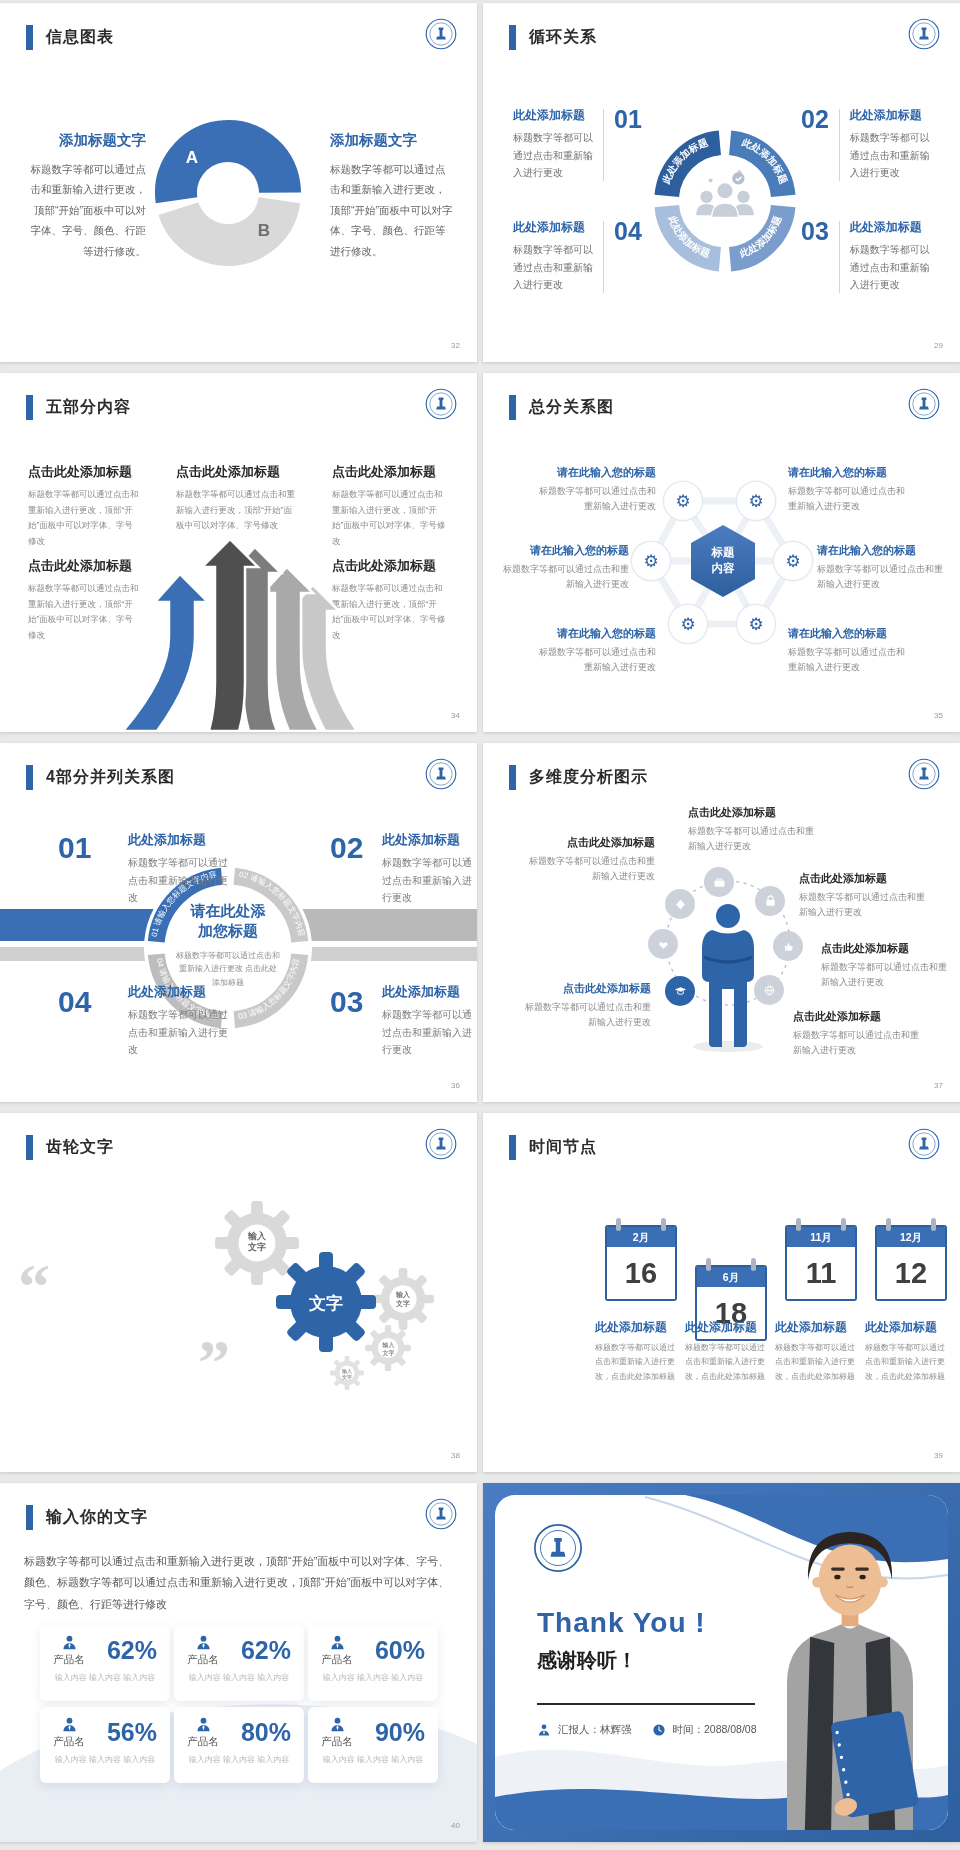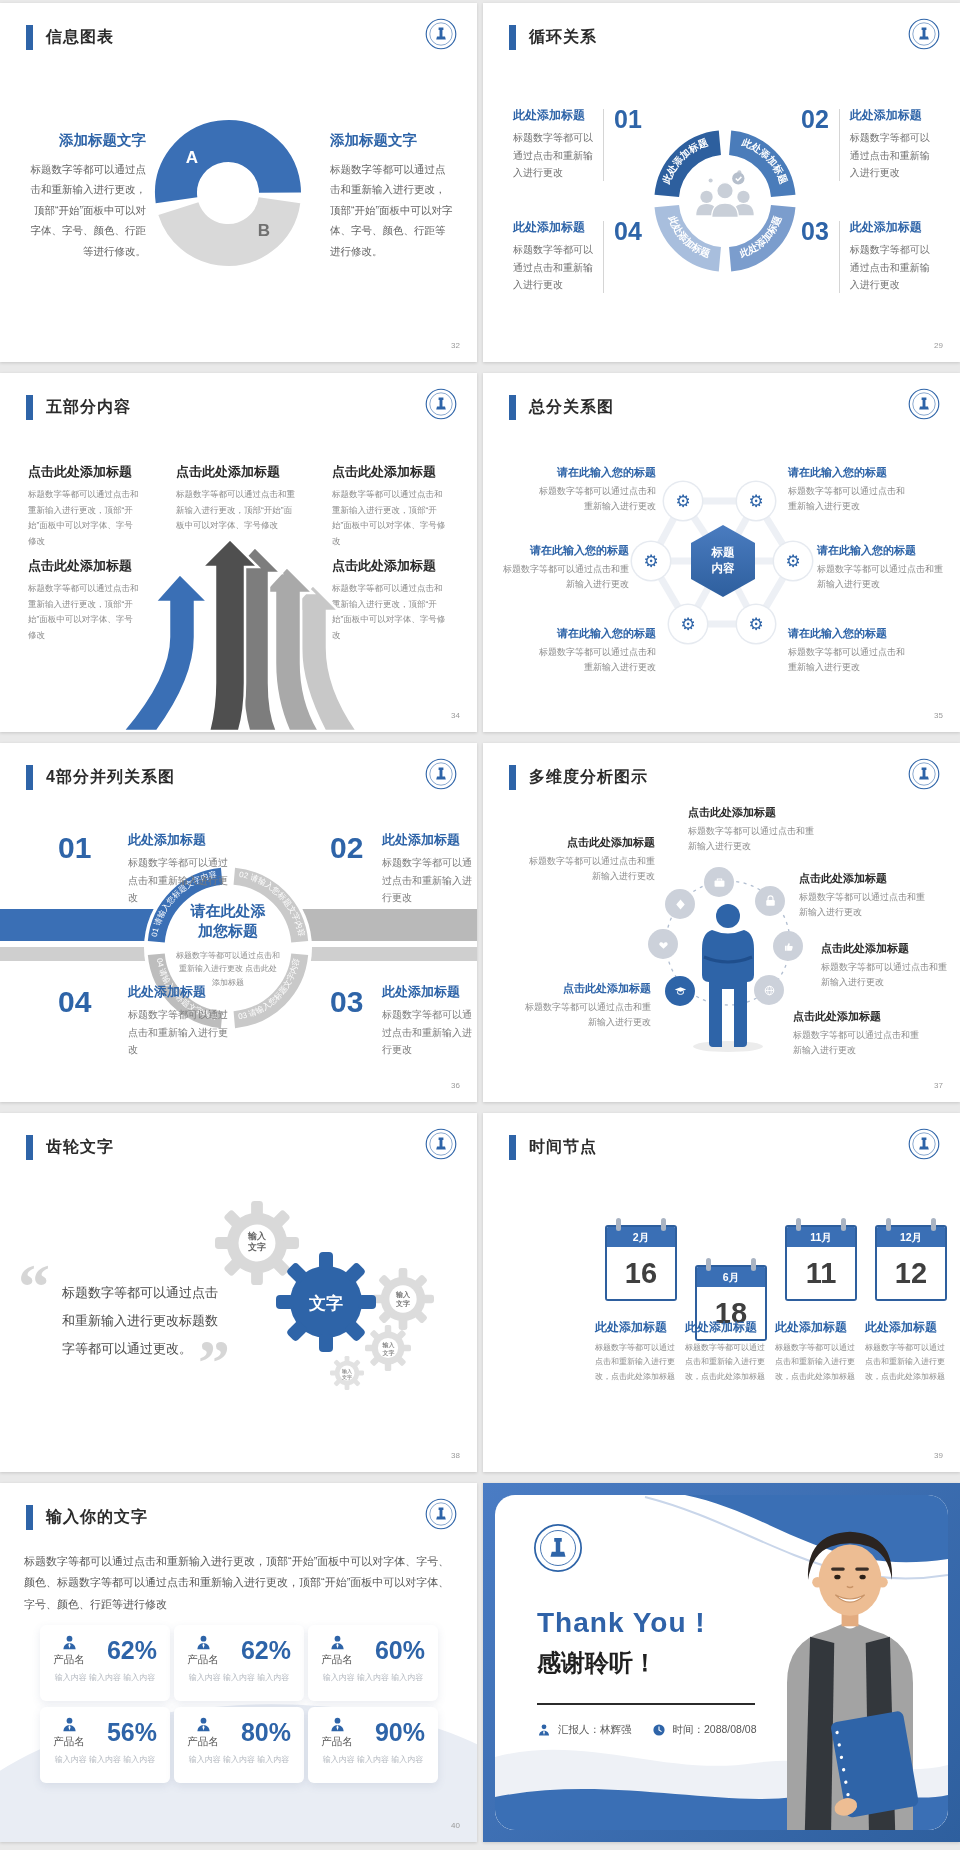--- a/index.html
+++ b/index.html
@@ -448,21 +448,20 @@
       <div class="t">齿轮文字</div>
       </div>
     <div class="logo">
       <svg viewBox="0 0 40 40">
           <circle cx="20" cy="20" r="18.5" fill="#fff" stroke="#2e64a8" stroke-width="1.4"></circle>
           <circle cx="20" cy="20" r="14" fill="none" stroke="#2e64a8" stroke-width="0.7"></circle>
           <path d="M17 12h6v3h-1.2v8h3.2l1 4H14l1-4h3.2v-8H17z" fill="#2e64a8"></path>
         </svg>
     </div>
     <div class="abs" style="left:18px;top:142px;font-size:64px;color:#d6d6d6;font-family:'Liberation Serif','DejaVu Serif',serif;font-weight:bold;line-height:1;">“</div>
-    <div class="abs" style="left:62px;top:166px;width:160px;font-size:13px;color:#4a4a4a;line-height:2.15;">标题数字等都可以通过点击和重新输入进行更改标题数字等都可以通过更改。</div>
     <div class="abs" style="left:198px;top:218px;font-size:64px;color:#d6d6d6;font-family:'Liberation Serif','DejaVu Serif',serif;font-weight:bold;line-height:1;">”</div>
     <div class="abs" style="left:215px;top:88px;width:84px;height:84px;">
       <svg viewBox="0 0 100 100" style="width:100%;height:100%;">
           <g fill="#d9d9d9">
             <circle cx="50" cy="50" r="36"></circle>
             <rect x="43" y="0" width="14" height="18" rx="4"></rect>
             <rect x="43" y="0" width="14" height="18" rx="4" transform="rotate(45 50 50)"></rect>
             <rect x="43" y="0" width="14" height="18" rx="4" transform="rotate(90 50 50)"></rect>
             <rect x="43" y="0" width="14" height="18" rx="4" transform="rotate(135 50 50)"></rect>
             <rect x="43" y="0" width="14" height="18" rx="4" transform="rotate(180 50 50)"></rect>
@@ -732,21 +731,21 @@
         <path d="M0 302 C 110 280 220 312 300 302 C 370 294 420 308 453 300 L453 335 L0 335 Z" fill="#3a6fb5"></path>
       </svg>
       <div class="logo41" style="position:absolute;left:38px;top:28px;width:50px;height:50px;">
         <svg viewBox="0 0 40 40">
             <circle cx="20" cy="20" r="18.5" fill="#fff" stroke="#2e64a8" stroke-width="1.4"></circle>
             <circle cx="20" cy="20" r="14" fill="none" stroke="#2e64a8" stroke-width="0.7"></circle>
             <path d="M17 12h6v3h-1.2v8h3.2l1 4H14l1-4h3.2v-8H17z" fill="#2e64a8"></path>
           </svg>
       </div>
       <div style="position:absolute;left:42px;top:112px;font-size:28px;font-weight:bold;color:#2f62a8;letter-spacing:1px;">Thank You !</div>
-      <div style="position:absolute;left:42px;top:152px;font-size:24px;font-weight:bold;color:#1f1f1f;">感谢聆听！</div>
+      <div style="position:absolute;left:42px;top:152px;font-size:20px;font-weight:bold;color:#1f1f1f;">感谢聆听！</div>
       <div style="position:absolute;left:42px;top:208px;width:218px;height:2px;background:#2b2b2b;"></div>
       <div style="position:absolute;left:42px;top:228px;display:flex;gap:20px;">
         <div class="ftit">
           <svg viewBox="0 0 20 20">
               <g fill="#2e64a8">
                 <circle cx="10" cy="5.5" r="3.4"></circle>
                 <path d="M2.8 18c.4-5 3.4-7 7.2-7s6.8 2 7.2 7z"></path>
               </g>
               <path d="M10 11l-1.3 2 1.3 4 1.3-4z" fill="#fff"></path>
             </svg>

